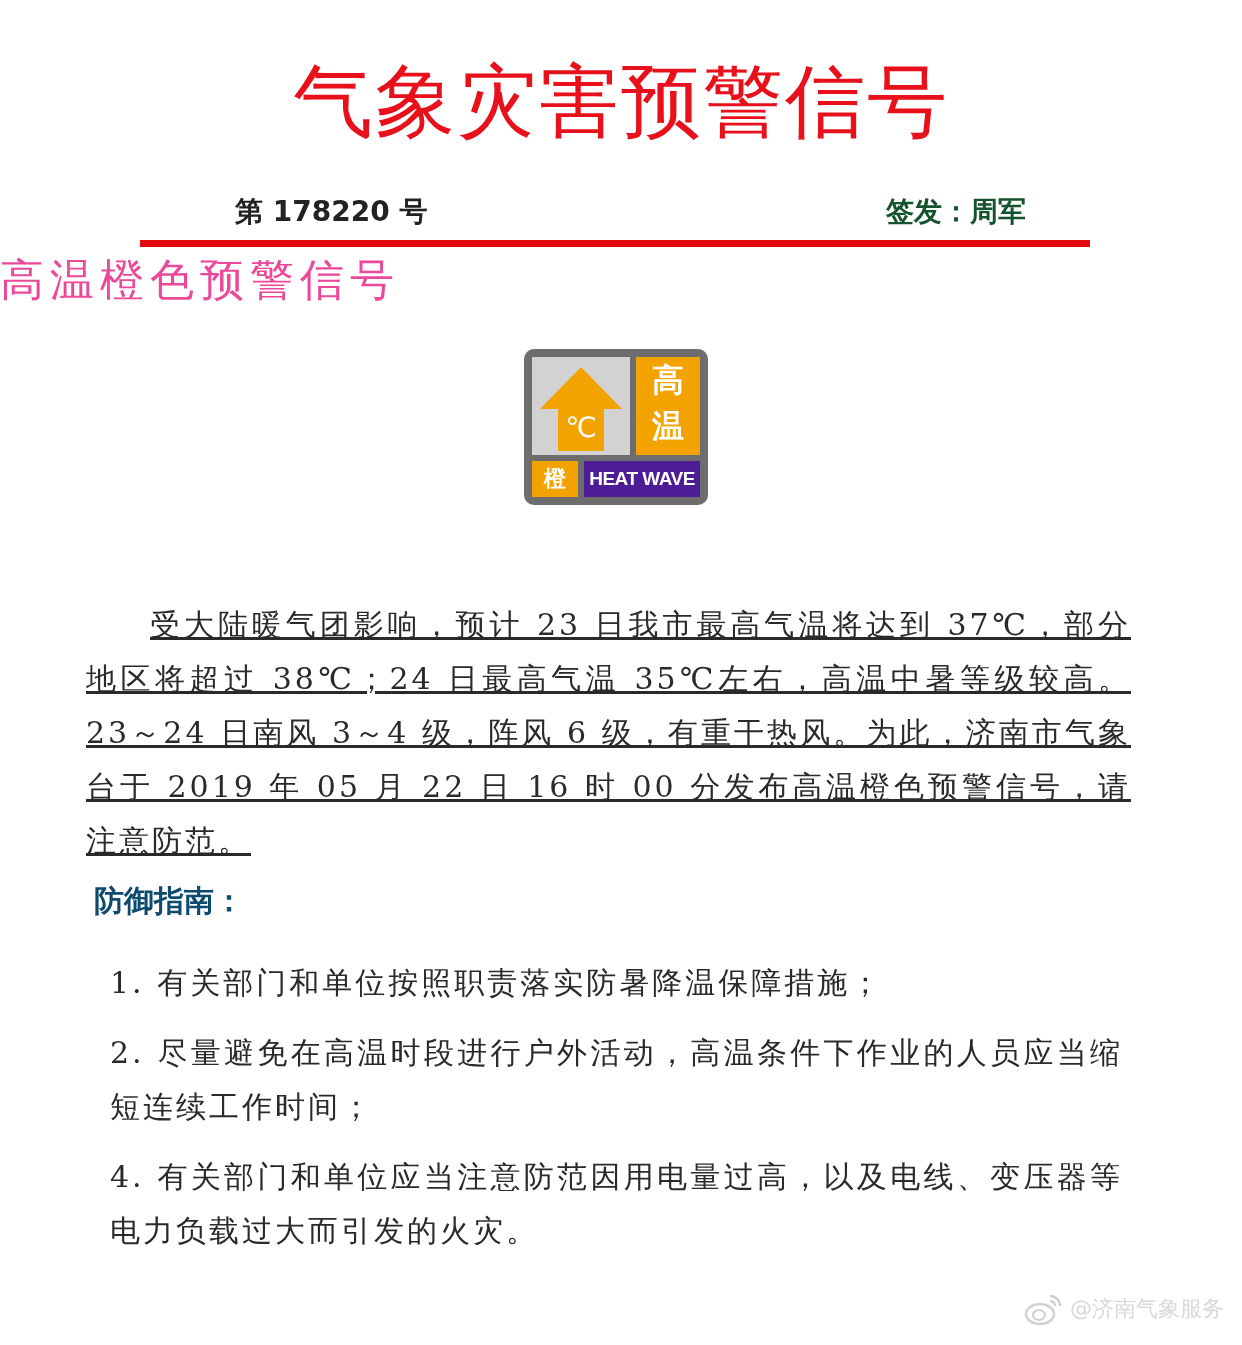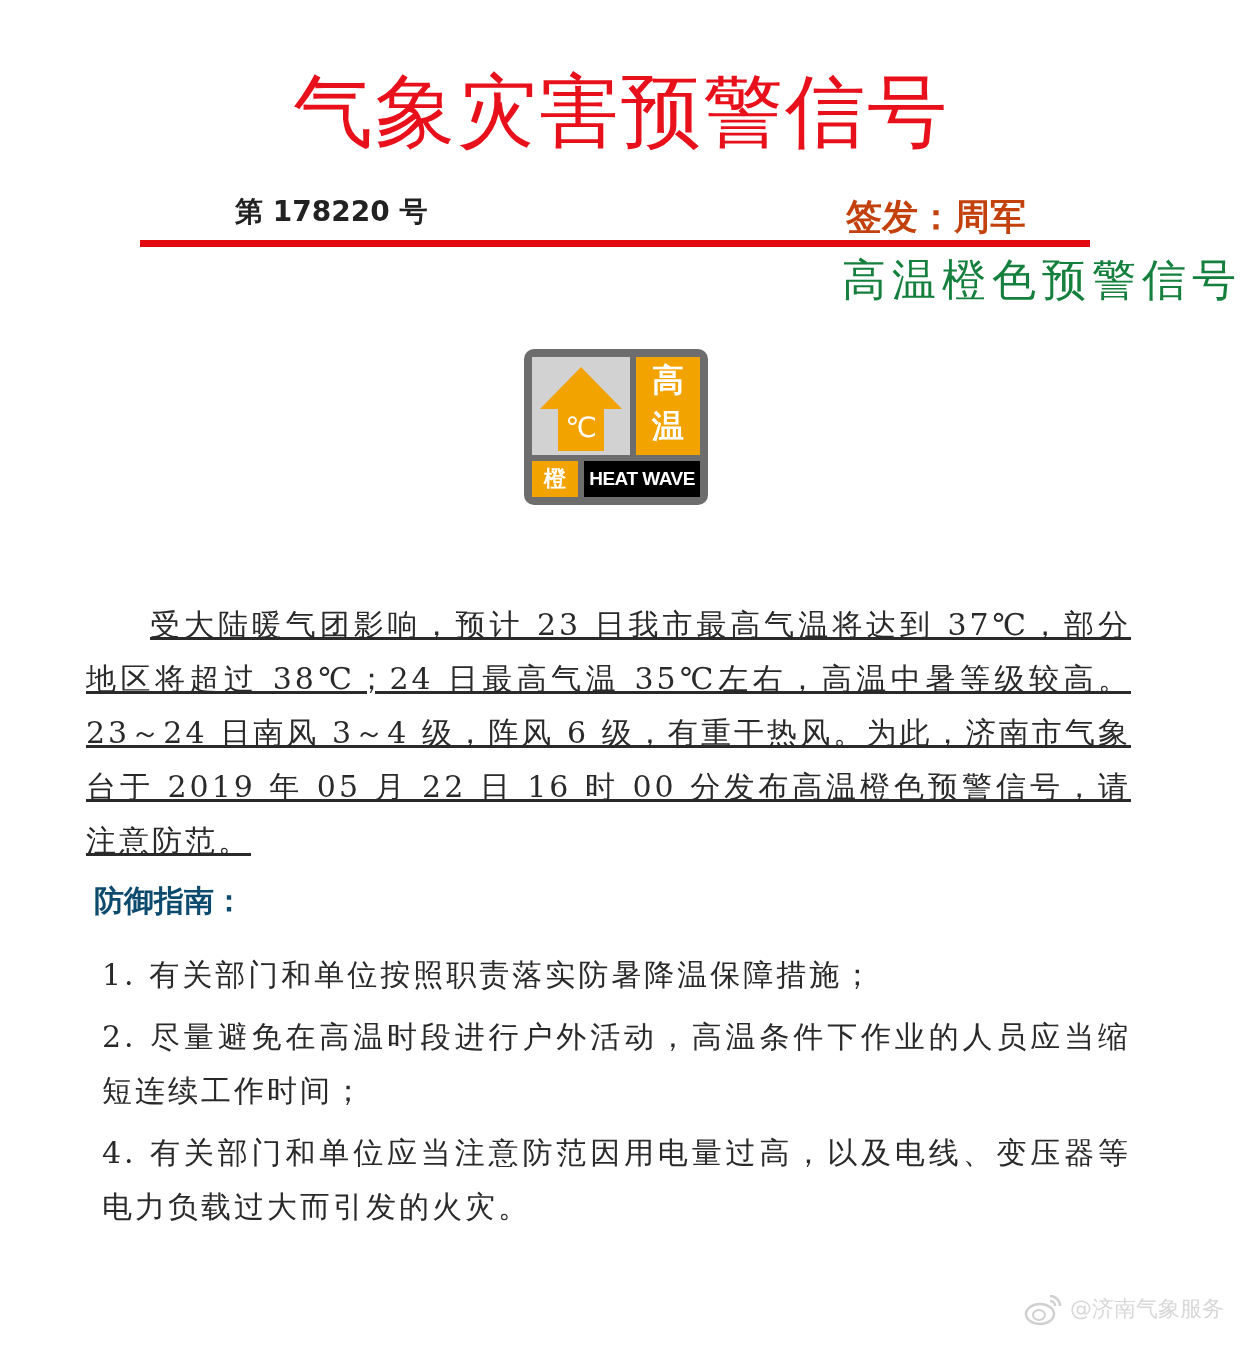--- a/index.html
+++ b/index.html
@@ -1,49 +1,49 @@
 <!DOCTYPE html>
 <html><head>
 <meta charset="utf-8">
 <style>
   html, body { margin:0; padding:0; background:#ffffff; }
   body { width:1242px; height:1345px; position:relative; overflow:hidden;
          font-family:"DejaVu Serif","Liberation Serif",serif; color:#222; }
-  .doc-title { position:absolute; left:0; width:1242px; top:62px; text-align:center;
+  .doc-title { position:absolute; left:0; width:1242px; top:52px; text-align:center;
                font-family:"DejaVu Sans","Liberation Sans",sans-serif;
                font-size:80px; color:#e8101a; letter-spacing:2px; line-height:100px; }
   .meta-num { position:absolute; left:235px; top:193px; font-size:28px; font-weight:bold;
               font-family:"DejaVu Sans","Liberation Sans",sans-serif; color:#222; }
-  .meta-sign { position:absolute; right:216px; top:193px; font-size:36px; font-weight:bold;
-               font-family:"DejaVu Sans","Liberation Sans",sans-serif; color:#c2410c; }
+  .meta-sign { position:absolute; right:216px; top:193px; font-size:28px; font-weight:bold;
+               font-family:"DejaVu Sans","Liberation Sans",sans-serif; color:#14532d; }
   .red-rule { position:absolute; left:140px; top:240px; width:950px; height:7px; background:#e20a10; }
-  .sub-title { position:absolute; left:0; width:1242px; top:250px; text-align:right;
-               font-size:44px; letter-spacing:6px; line-height:60px; color:#15803d; }
+  .sub-title { position:absolute; left:0; width:1242px; top:250px; text-align:left;
+               font-size:44px; letter-spacing:6px; line-height:60px; color:#ec4899; }
   
   .badge { position:absolute; left:524px; top:349px; width:184px; height:156px;
            background:#6d6d6d; border-radius:10px; }
   .badge .sky { position:absolute; left:8px; top:8px; width:98px; height:98px; background:#d2d2d2; }
   .badge .house { position:absolute; left:0; top:0; width:98px; height:98px; }
   .badge .txt-box { position:absolute; left:112px; top:8px; width:64px; height:98px; background:#f3a300;
                     color:#fff; font-family:"DejaVu Sans","Liberation Sans",sans-serif;
                     font-size:32px; font-weight:bold; text-align:center; line-height:46px; }
   .badge .lvl { position:absolute; left:8px; top:112px; width:46px; height:36px; background:#f3a300;
                 color:#fff; font-family:"DejaVu Sans","Liberation Sans",sans-serif; font-size:22px;
                 font-weight:bold; text-align:center; line-height:36px; }
-  .badge .hw { position:absolute; left:60px; top:112px; width:116px; height:36px; background:#000000;
+  .badge .hw { position:absolute; left:60px; top:112px; width:116px; height:36px; background:#4c1d95;
                color:#fff; font-family:"Liberation Sans","DejaVu Sans",sans-serif; font-size:19px;
                font-weight:bold; text-align:center; line-height:36px; letter-spacing:-0.5px; }
   .body-text { position:absolute; left:86px; width:1045px; top:598px;
                font-size:30px; line-height:54px; letter-spacing:3px; text-align:justify; color:#2a2a2a;text-decoration:underline; }
   .para { text-indent:64px; margin:0; }
   .guide-h { position:absolute; left:94px; top:874px; font-size:30px; font-weight:bold;
              font-family:Liberation Serif, serif; line-height:54px; color:#0c4a6e; }
   .guide { position:absolute; left:94px; width:1045px; top:940px; font-size:30px; line-height:54px;
            letter-spacing:3px; text-align:justify; color:#2a2a2a; }
-  .guide p { margin:8px; }
+  .guide p { margin:16px; }
   .watermark { position:absolute; right:18px; top:1292px; font-size:22px; color:#d8d8d8;
                font-family:"DejaVu Sans","Liberation Sans",sans-serif; display:flex; align-items:center; gap:6px; }
   .weibo { display:inline-block; width:40px; height:34px; }
 </style>
 </head>
 <body>
 
 <div class="doc-title">气象灾害预警信号</div>
 
 <div class="meta-num">第 178220 号</div>

